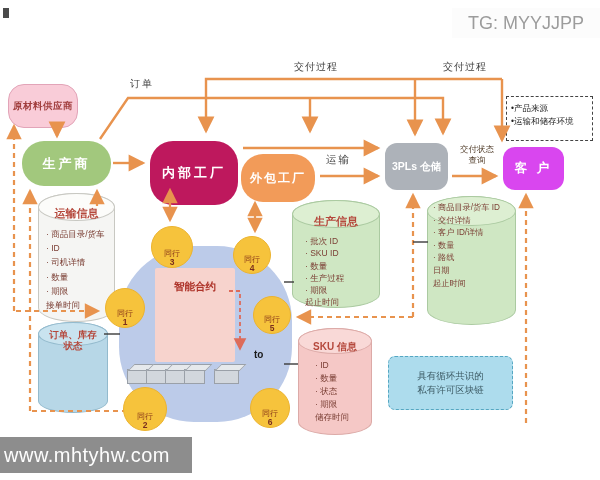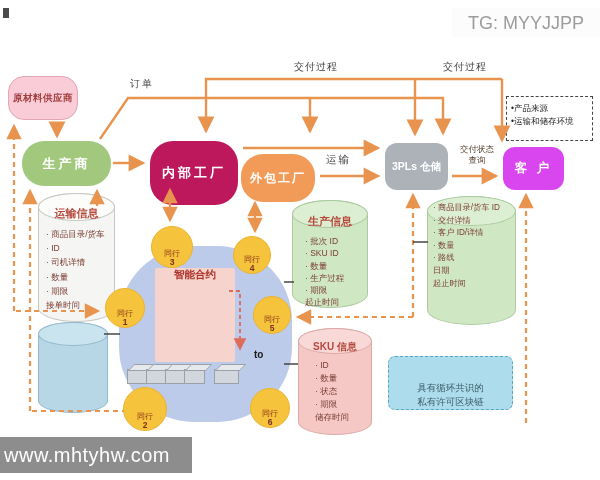--- a/index.html
+++ b/index.html
@@ -35,30 +35,30 @@
   svg.wires{position:absolute;left:0;top:0;z-index:5;pointer-events:none;}
 </style>
 </head>
 <body>
 
 <div class="abs" style="left:3px;top:8px;width:6px;height:10px;background:#4a4a4a;z-index:1;"></div>
 
 <div class="abs" style="left:119px;top:246px;width:173px;height:176px;background:#bccbe9;border-radius:75px;z-index:1;"></div>
 
 <div class="abs" style="left:155px;top:268px;width:80px;height:94px;background:#f7d3cd;border-radius:2px;z-index:3;">
-  <div style="margin-top:0;text-align:center;font-size:10.5px;font-weight:bold;color:#ae3329;">智能合约</div>
+  <div style="margin-top:12px;text-align:center;font-size:10.5px;font-weight:bold;color:#ae3329;">智能合约</div>
 </div>
 
 <div class="cube" style="left:127px;top:369px;"></div>
 <div class="cube" style="left:146px;top:369px;"></div>
 <div class="cube" style="left:165px;top:369px;"></div>
 <div class="cube" style="left:184px;top:369px;"></div>
 <div class="cube" style="left:214px;top:369px;width:23px;"></div>
 
-<div class="node" style="left:8px;top:76px;width:70px;height:44px;background:#f9ccd8;border:1px solid #e2a4b8;
+<div class="node" style="left:8px;top:84px;width:70px;height:44px;background:#f9ccd8;border:1px solid #e2a4b8;
             border-radius:16px;color:#a13e3e;font-size:9.5px;letter-spacing:0.5px;">
   <span>原材料供应商</span>
 </div>
 <div class="node" style="left:22px;top:141px;width:89px;height:45px;background:#a2c87d;border-radius:22px;
             font-size:13px;letter-spacing:3px;">
   <span>生产商</span>
 </div>
 <div class="node" style="left:150px;top:141px;width:88px;height:64px;background:#be185d;border-radius:23px;
             font-size:13px;letter-spacing:3px;font-family:Liberation Serif, serif;">
   <span>内部工厂</span>
@@ -90,23 +90,25 @@
       <div class="li">· 商品目录/货车</div>
       <div class="li">· ID</div>
       <div class="li">· 司机详情</div>
       <div class="li">· 数量</div>
       <div class="li">· 期限</div>
       <div class="li">接单时间</div>
     </div>
 </div>
 
 <div class="cyl" style="left:38px;top:322px;width:70px;height:91px;--fill:#b7d7e7;--top:#c9e3ef;--stroke:#93bacd;--ry:12px;">
-</div>
-
-<div class="cyl" style="left:292px;top:200px;width:76px;height:108px;--fill:#cfe7c3;--top:#ddefd2;--stroke:#abcaa1;--ry:14px;">
+  <div class="cyl-title" style="margin-top:6px;font-size:9.5px;line-height:11px;">订单、库存
+状态</div>
+</div>
+
+<div class="cyl" style="left:292px;top:200px;width:88px;height:108px;--fill:#cfe7c3;--top:#ddefd2;--stroke:#abcaa1;--ry:14px;">
   <div class="cyl-title" style="margin-top:13px;font-size:11px;">生产信息</div>
   <div class="cyl-items" style="margin-top:6px;padding-left:12px;font-size:8.5px;line-height:12.3px;">
       <div class="li">· 批次 ID</div>
       <div class="li">· SKU ID</div>
       <div class="li">· 数量</div>
       <div class="li">· 生产过程</div>
       <div class="li">· 期限</div>
       <div class="li">起止时间</div>
     </div>
 </div>
@@ -128,21 +130,21 @@
   <div class="cyl-items" style="margin-top:5px;padding-left:16px;font-size:8.5px;line-height:13px;">
       <div class="li">· ID</div>
       <div class="li">· 数量</div>
       <div class="li">· 状态</div>
       <div class="li">· 期限</div>
       <div class="li">储存时间</div>
     </div>
 </div>
 
 <div class="abs" style="left:388px;top:356px;width:125px;height:54px;background:#addced;border:1.6px dashed #55a7c2;
-            border-radius:7px;box-sizing:border-box;display:flex;align-items:flex-end;justify-content:center;z-index:4;">
+            border-radius:7px;box-sizing:border-box;display:flex;align-items:center;justify-content:center;z-index:4;">
   <div class="pre" style="font-size:9.5px;line-height:14px;color:#3c5a64;text-align:center;">具有循环共识的
 私有许可区块链</div>
 </div>
 
 <div class="peer" style="left:105px;top:288px;width:40px;height:40px;">
   <span class="p-label">同行</span>
   <span class="p-num">1</span>
 </div>
 <div class="peer" style="left:123px;top:387px;width:44px;height:44px;">
   <span class="p-label">同行</span>

